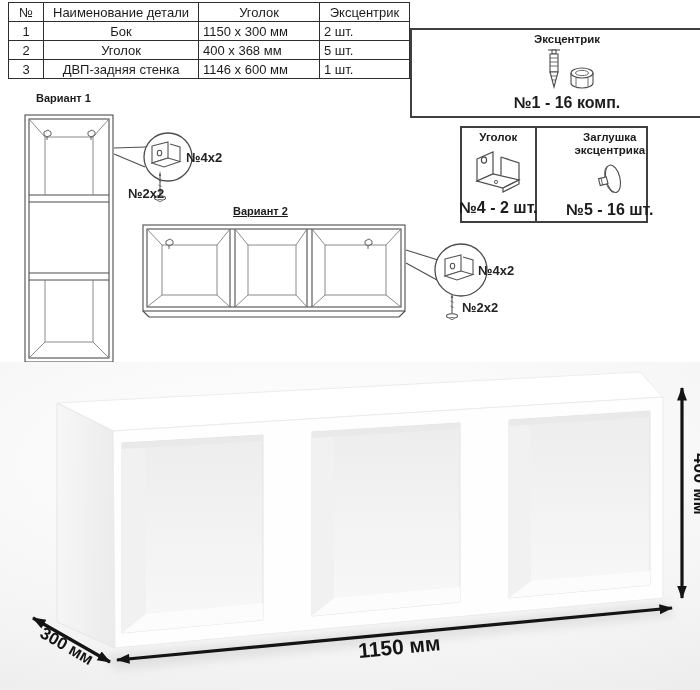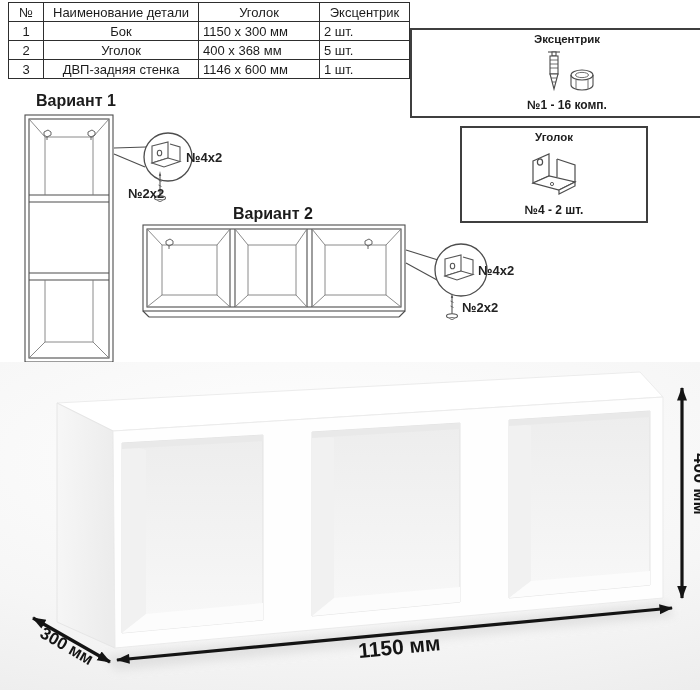--- a/index.html
+++ b/index.html
@@ -32,28 +32,28 @@
   }
   .hw-row1{left:410px;top:28px;width:314px;height:90px;}
   .hw-row2{left:460px;top:126px;width:188px;height:97px;gap:37px;}
   .hw-cell{
     flex:1;display:flex;flex-direction:column;align-items:center;
     justify-content:space-between;padding:3px 2px 4px 2px;
     border-right:2px solid #3f3f3f;min-width:0;
   }
   .hw-cell:last-child{border-right:none;}
   .hw-title{font-weight:bold;font-size:11.5px;line-height:1.12;text-align:center;}
-  .hw-count{font-weight:bold;font-size:12px;white-space:nowrap;}
+  .hw-count{font-weight:bold;font-size:16px;white-space:nowrap;}
   .hw-icon{flex:1;display:flex;align-items:center;justify-content:center;}
   
   .variant-title{
-    position:absolute;font-weight:bold;font-size:16px;white-space:nowrap;
+    position:absolute;font-weight:bold;font-size:11px;white-space:nowrap;
   }
   .v1-title{left:36px;top:92px;}
-  .v2-title{left:233px;top:205px;}
+  .v2-title{left:233px;top:205px;text-decoration:underline;}
   .line-svg{position:absolute;}
   
   .photo{
     position:absolute;left:0;top:362px;width:700px;height:328px;
     background:radial-gradient(120% 95% at 45% 30%, #ffffff 0%, #f6f6f6 55%, #e9e9e9 100%);
   }
   svg text.dim{
     font-family:"Liberation Sans","DejaVu Sans",sans-serif;
     font-weight:bold;fill:#141414;
   }
@@ -131,20 +131,37 @@
           <ellipse cx="17" cy="13" rx="2.6" ry="3.2"></ellipse>
           <path d="M10,34 L26,27 L52,33 L36,41 Z"></path>
           <path d="M36,41 L52,33 L52,37 L36,45 Z"></path>
           <path d="M34,10 L52,16 L52,33" fill="none"></path>
           <path d="M34,10 L34,28" fill="none"></path>
           <circle cx="29" cy="35" r="1.6" stroke-width="0.9"></circle>
         </g>
       </svg>
     </div>
     <div class="hw-count">№4 - 2 шт.</div>
+  </div>
+  <div class="hw-cell">
+    <div class="hw-title">
+      <div>Заглушка</div>
+      <div>эксцентрика</div>
+    </div>
+    <div class="hw-icon">
+      <svg width="40" height="44" viewBox="0 0 40 44">
+        <g stroke="#4d4d4d" stroke-width="1.1" fill="#fff" transform="rotate(-14 22 22)">
+          <ellipse cx="23" cy="22" rx="7" ry="14"></ellipse>
+          <path d="M21,8.5 A5.5,13 0 0 0 21,35.5" fill="none" stroke-width="0.8"></path>
+          <rect x="9" y="18.5" width="8" height="7"></rect>
+          <line x1="11.5" y1="18.5" x2="11.5" y2="25.5" stroke-width="0.8"></line>
+        </g>
+      </svg>
+    </div>
+    <div class="hw-count">№5 - 16 шт.</div>
   </div>
 </div>
 
 <div class="variant-title v1-title">Вариант 1</div>
 <svg class="line-svg" style="left:18px;top:110px;" width="222" height="262" viewBox="0 0 222 262">
   <g stroke="#4d4d4d" stroke-width="1.1" fill="none">
     <rect x="7" y="5" width="88" height="247" fill="#fff"></rect>
     <rect x="11" y="9" width="80" height="239"></rect>
     <line x1="11" y1="85" x2="91" y2="85"></line>
       <line x1="11" y1="92" x2="91" y2="92"></line>

